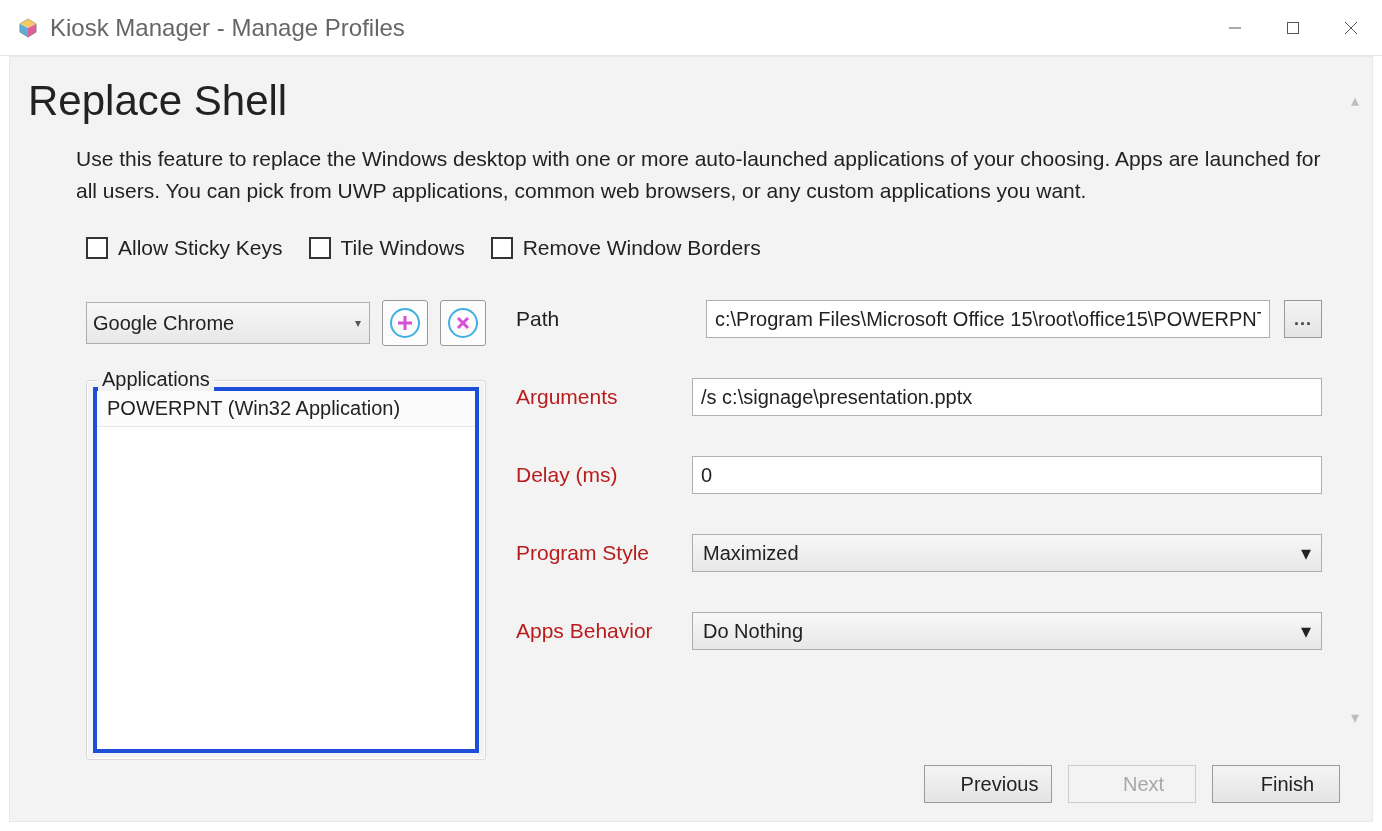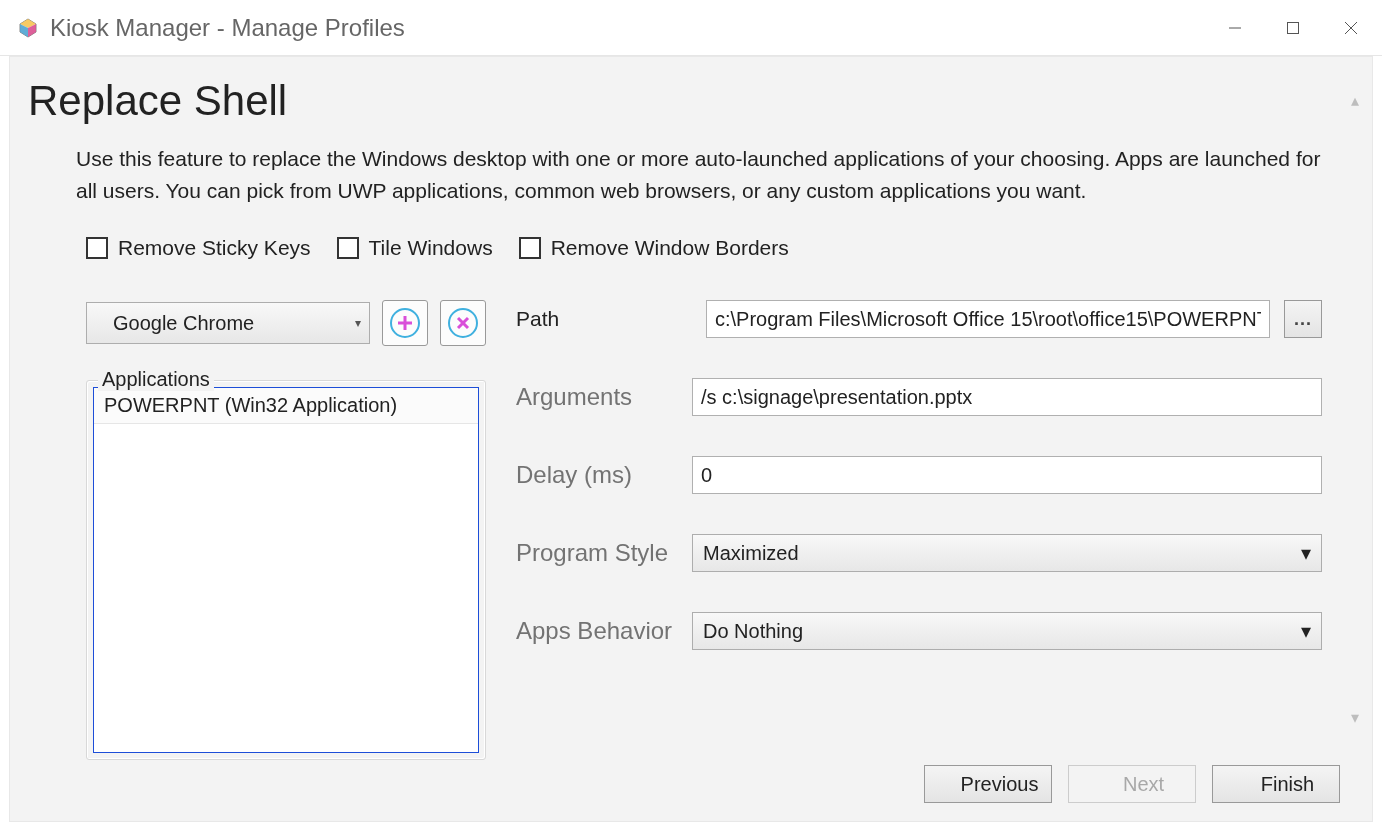--- a/index.html
+++ b/index.html
@@ -73,21 +73,21 @@
     gap:30px;
   }
   .leftcol { width:400px; }
   .droprow { display:flex; gap:12px; align-items:center; }
   .combo {
     flex:1;
     height:42px;
     background:linear-gradient(#f8f8f8,#e7e7e7);
     border:1px solid #adadad;
     display:flex; align-items:center; justify-content:space-between;
-    padding:0 8px 0 26px;
+    padding:0 8px 0 6px;
     font-size:20px;
     color:#222;
   }
   .combo .caret { font-size:12px; color:#555; }
   .iconbtn {
     width:46px; height:46px;
     border:1px solid #999;
     background:#fcfcfc;
     border-radius:3px;
     display:flex; align-items:center; justify-content:center;
@@ -111,35 +111,35 @@
   .applist-box {
     border:1px solid #d8d8d8;
     border-radius:3px;
     padding:6px;
     height:380px;
     background:#f3f3f3;
     box-shadow:inset 1px 1px 0 #fff, inset -1px -1px 0 #fff;
   }
   .applist-inner {
     background:#fff;
-    border:1px solid #1d4ed8;
+    border:4px solid #1d4ed8;
     height:100%;
     overflow:auto;
   }
   .list-item {
     padding:6px 10px;
     font-size:20px;
     color:#222;
     border-bottom:1px solid #e6e6e6;
     background:#fbfbfb;
   }
   
   .rightcol { flex:1; }
   .form-row { display:flex; align-items:center; margin-bottom:40px; }
-  .form-row label { width:176px; font-size:24px; color:#737373; }
+  .form-row label { width:176px; font-size:21px; color:#b91c1c; }
   .txtin {
     flex:1; height:38px;
     border:1px solid #b0b0b0;
     background:#fff;
     font-size:20px;
     padding:0 8px;
     color:#222;
     font-family:inherit;
   }
   .pathrow { display:flex; align-items:center; gap:14px; margin-bottom:40px; }
@@ -222,21 +222,21 @@
 </div>
 
 <div class="content">
   <div class="inner">
     <h1 class="page-title">Replace Shell</h1>
     <p class="description">Use this feature to replace the Windows desktop with one or more auto-launched applications of your choosing.  Apps are launched for all users.  You can pick from UWP applications, common web browsers, or any custom applications you want.</p>
 
     <div class="checkrow">
       <div class="cbx">
         <span class="box"></span>
-        <span>Remove Sticky Keys</span>
+        <span>Allow Sticky Keys</span>
       </div>
       <div class="cbx">
         <span class="box"></span>
         <span>Tile Windows</span>
       </div>
       <div class="cbx">
         <span class="box"></span>
         <span>Remove Window Borders</span>
       </div>
     </div>

